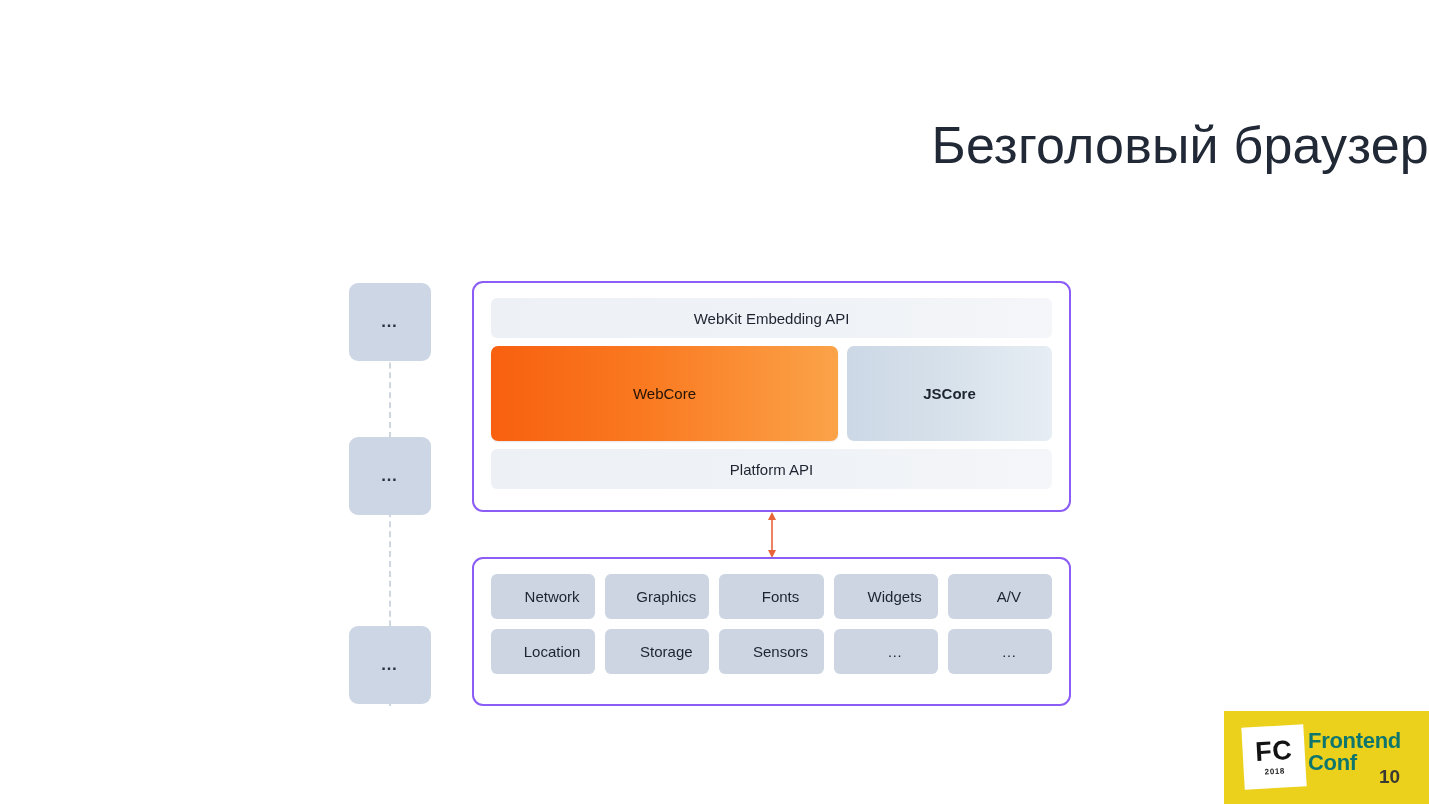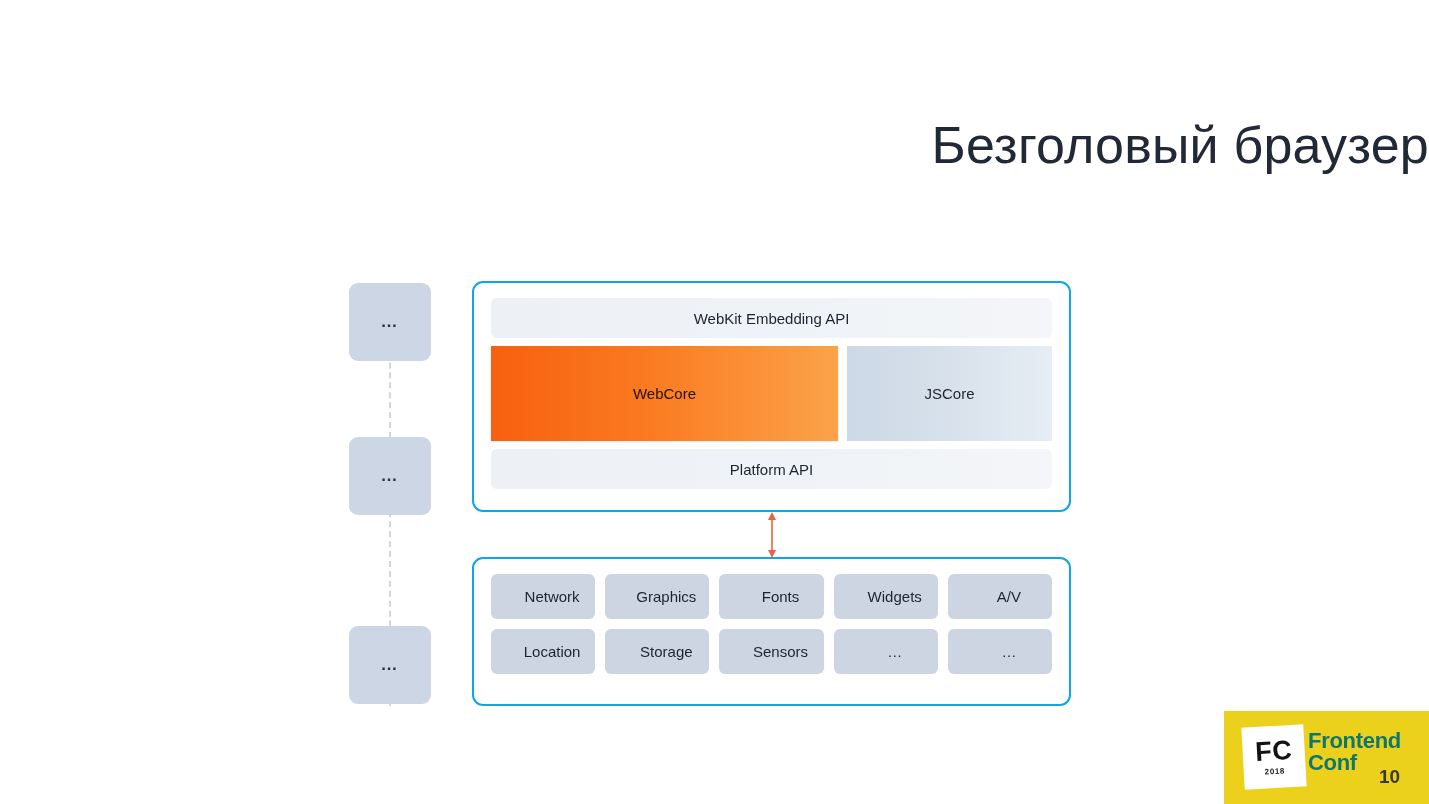--- a/index.html
+++ b/index.html
@@ -67,21 +67,21 @@
     font-size: 17px;
     letter-spacing: 2px;
     line-height: 8px;
     color: #2b3446;
     font-weight: 700;
   }
 
   
   .panel {
     position: absolute;
-    border: 2px solid #0ea5e9;
+    border: 2px solid #8b5cf6;
     border-radius: 11px;
     background: #ffffff;
     box-sizing: border-box;
   }
   .panel-engine {
     left: 472px;
     top: 281px;
     width: 599px;
     height: 231px;
     padding: 15px 17px;
@@ -105,37 +105,38 @@
     font-size: 15px;
     color: #1d2430;
   }
   .engine-mid {
     display: flex;
     gap: 9px;
     margin: 8px 0;
   }
   .block {
     height: 95px;
-    border-radius: 0;
+    border-radius: 7px;
     display: flex;
     align-items: center;
     justify-content: center;
     font-size: 15px;
     color: #1d2430;
   }
   .block-webcore {
     flex: 0 0 347px;
     background: linear-gradient(to right, #f8600f 0%, #fa7a21 45%, #fba349 100%);
     box-shadow: 0 1px 2px rgba(0,0,0,0.10);
     color: #241206;
   }
   .block-jscore {
     flex: 1 1 auto;
     background: linear-gradient(to right, #ccd8e6 0%, #d6e0ea 45%, #e6edf4 100%);
     color: #1d2430;
+    font-weight: bold;
   }
 
   
   .connector {
     position: absolute;
     left: 765px;
     top: 512px;
     width: 14px;
     height: 46px;
   }

